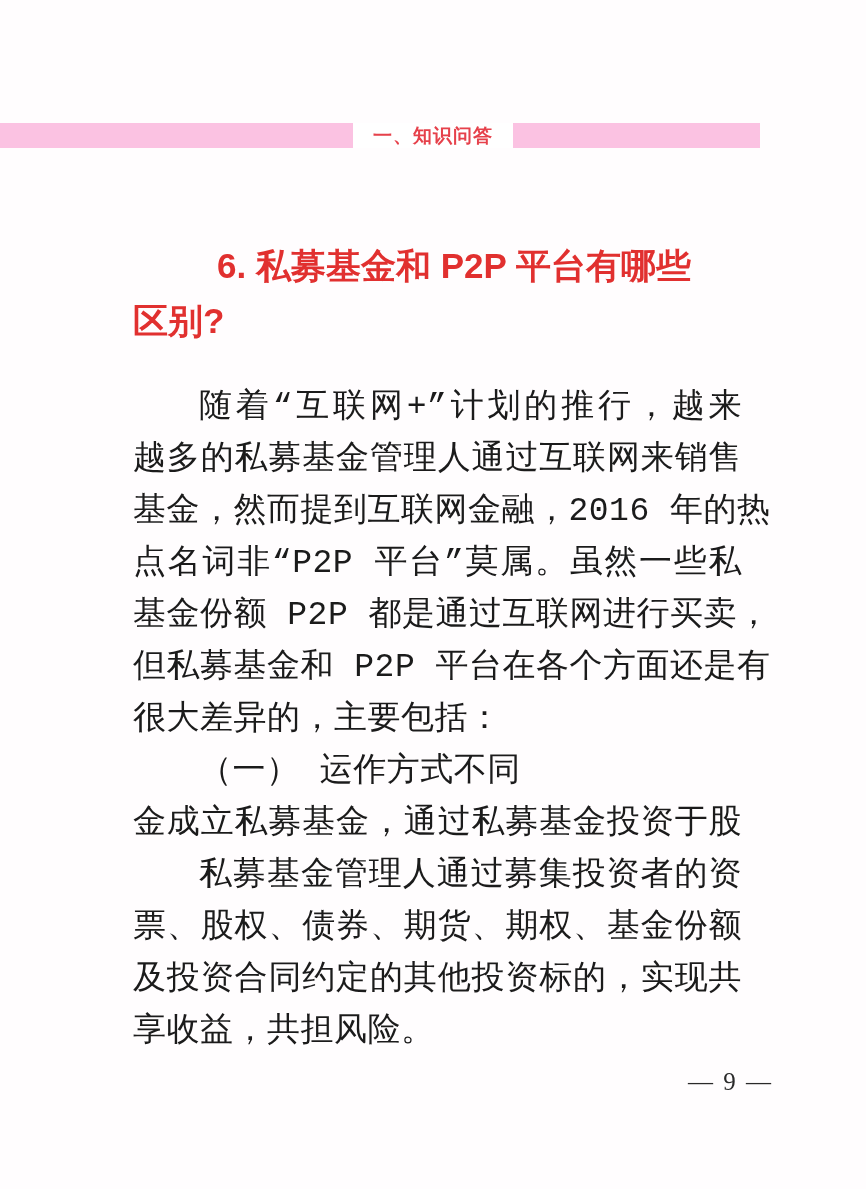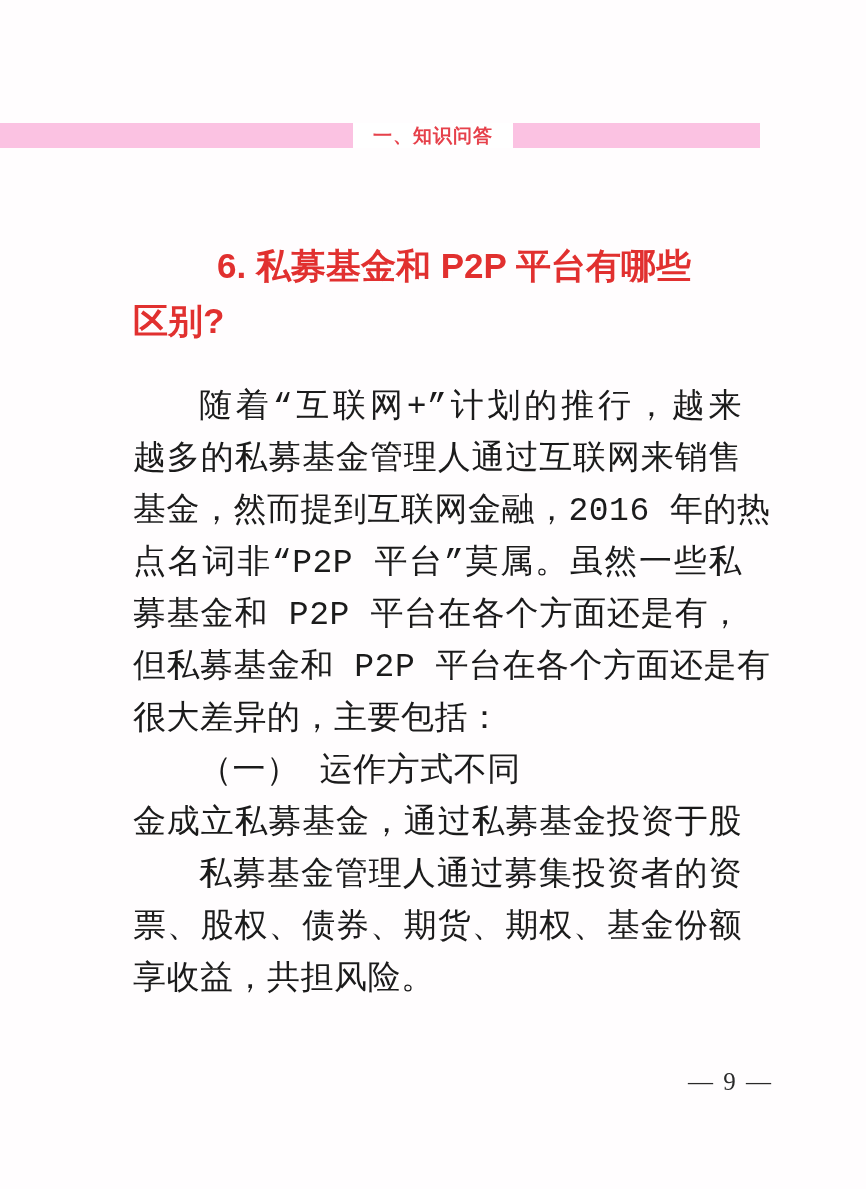--- a/index.html
+++ b/index.html
@@ -121,25 +121,26 @@
   <div class="title">
     <div class="t1">6. 私募基金和 P2P 平台有哪些</div>
     <div class="t2">区别?</div>
   </div>
 
   <div class="bodytext">
     <div class="line indent">随着“互联网+”计划的推行，越来</div>
     <div class="line">越多的私募基金管理人通过互联网来销售</div>
     <div class="line">基金，然而提到互联网金融，2016 年的热</div>
     <div class="line">点名词非“P2P 平台”莫属。虽然一些私</div>
-    <div class="line">募基金和 P2P 平台在各个方面还是有，</div>
+    <div class="line">基金份额 P2P 都是通过互联网进行买卖，</div>
     <div class="line">但私募基金和 P2P 平台在各个方面还是有</div>
     <div class="line end">很大差异的，主要包括：</div>
     <div class="line end indent">（一） 运作方式不同</div>
     <div class="line">金成立私募基金，通过私募基金投资于股</div>
     <div class="line indent">私募基金管理人通过募集投资者的资</div>
     <div class="line">票、股权、债券、期货、期权、基金份额</div>
+    <div class="line">及投资合同约定的其他投资标的，实现共</div>
     <div class="line end">享收益，共担风险。</div>
   </div>
 
   <div class="pagenum">— 9 —</div>
 
 </div>
 
 </body></html>

